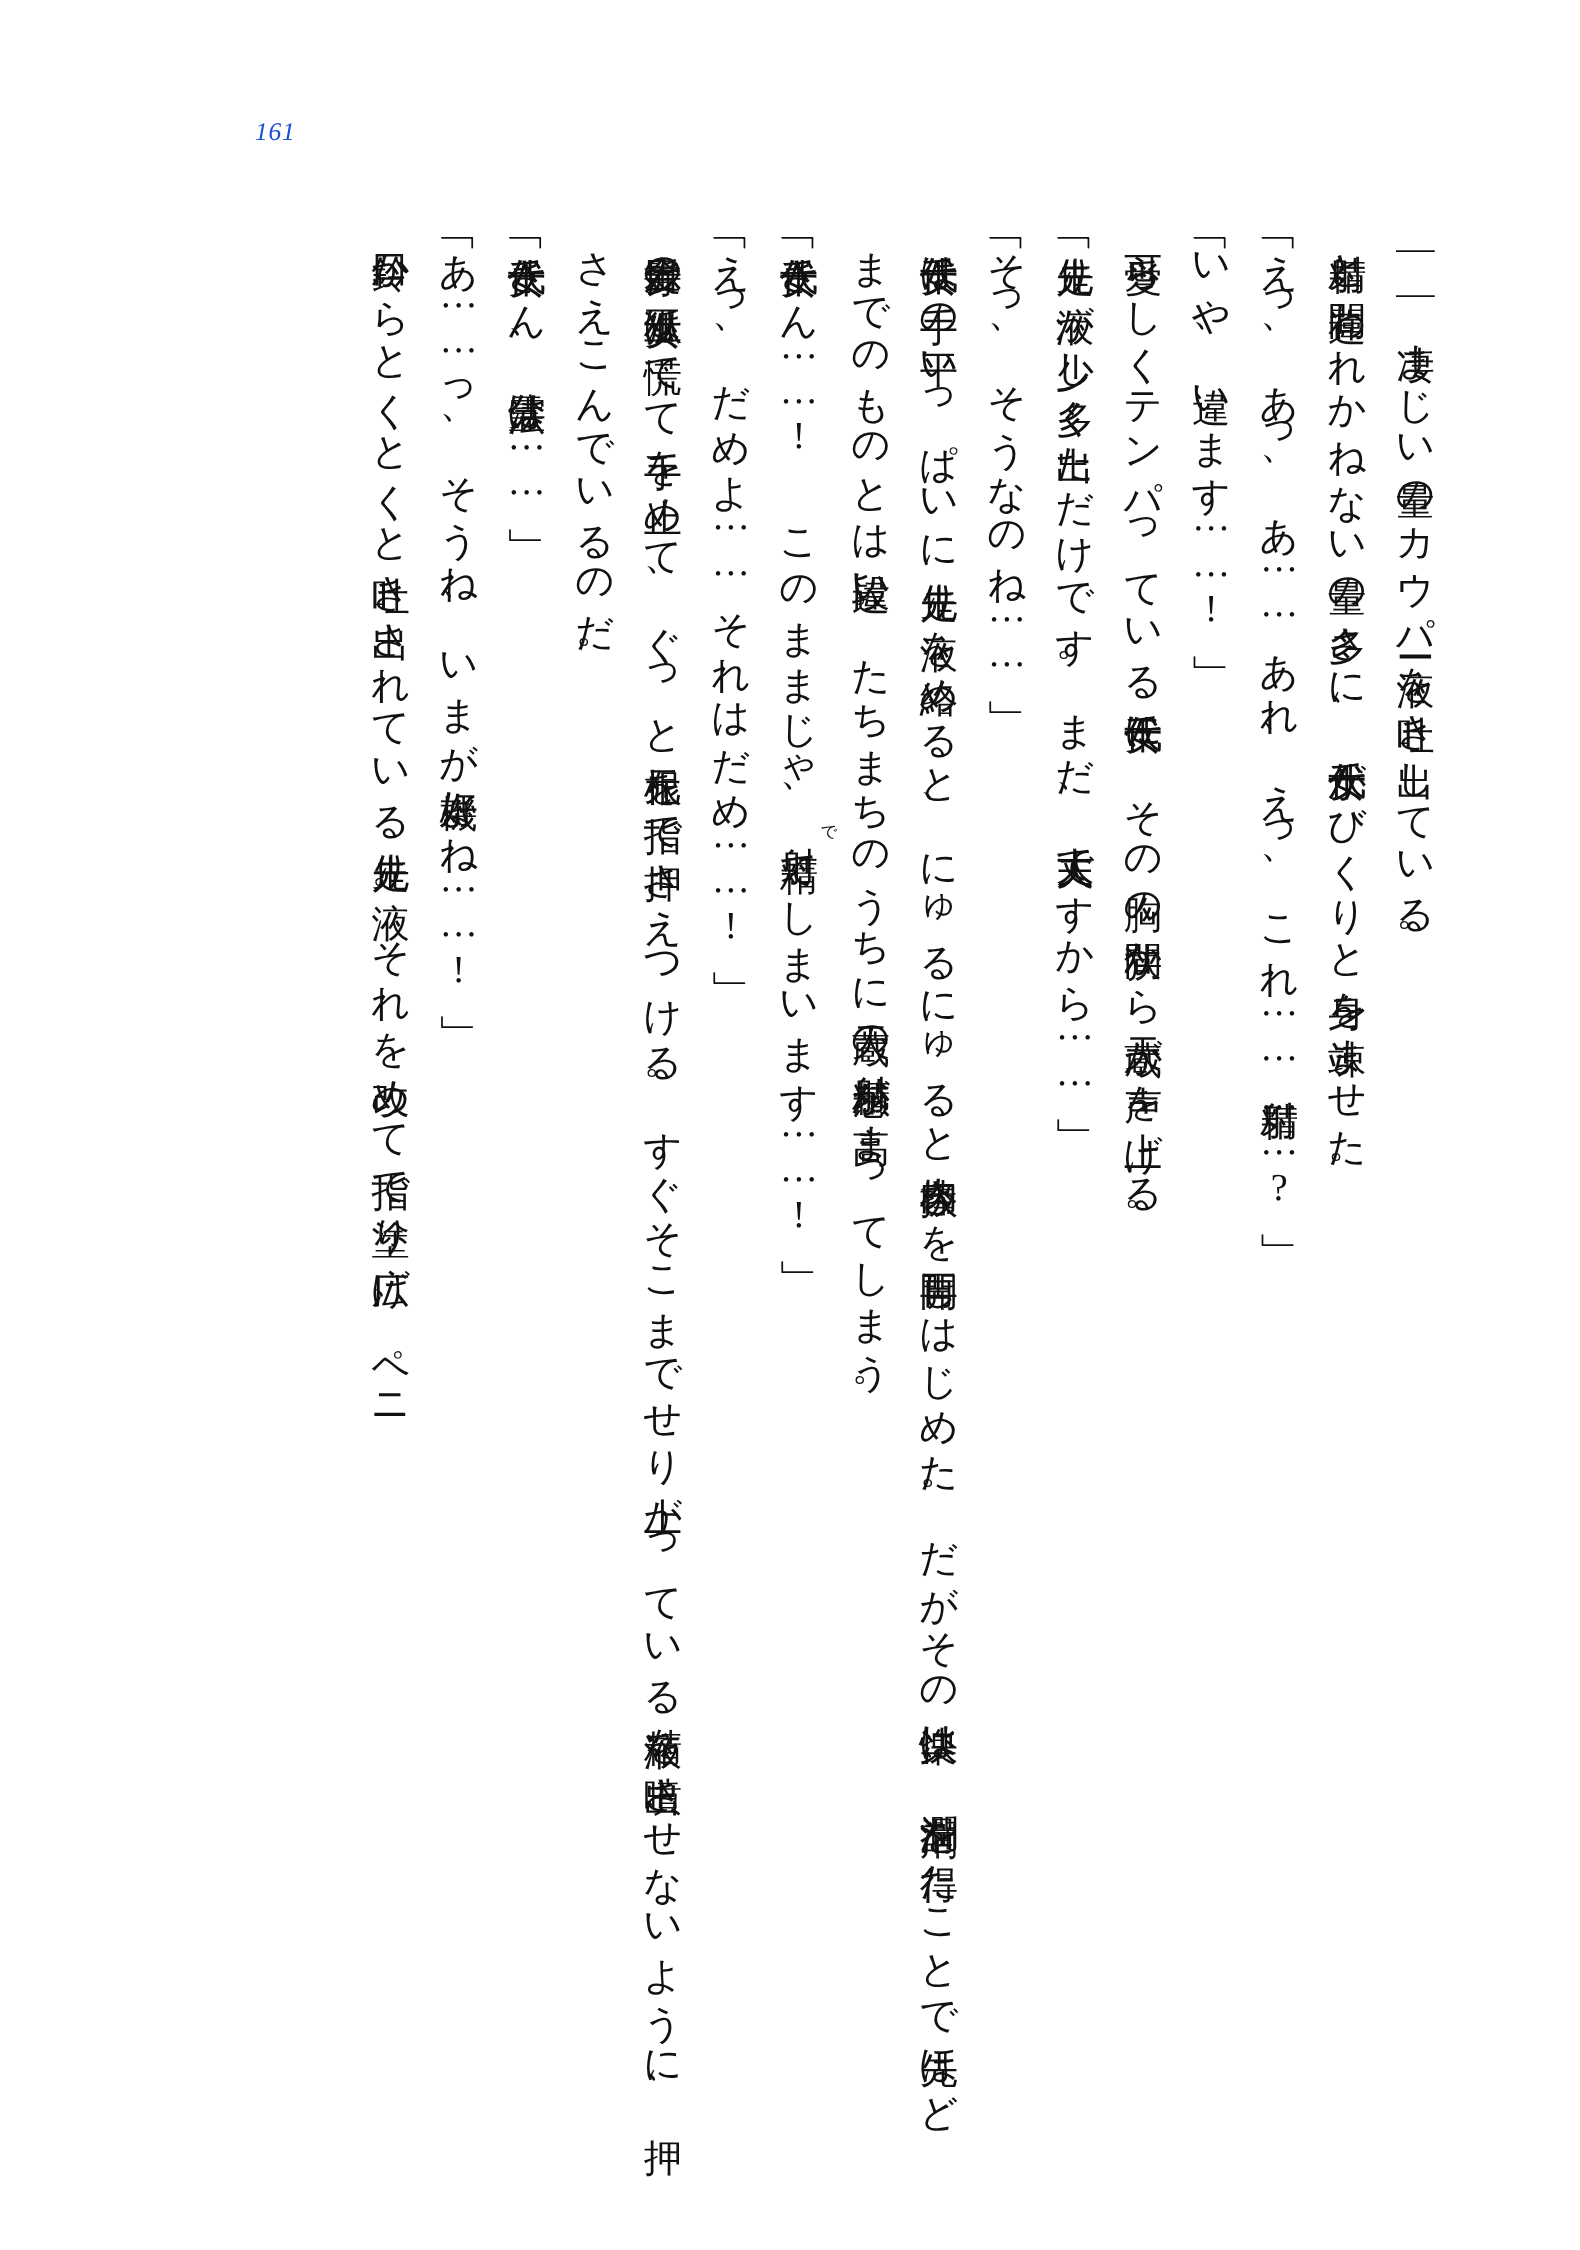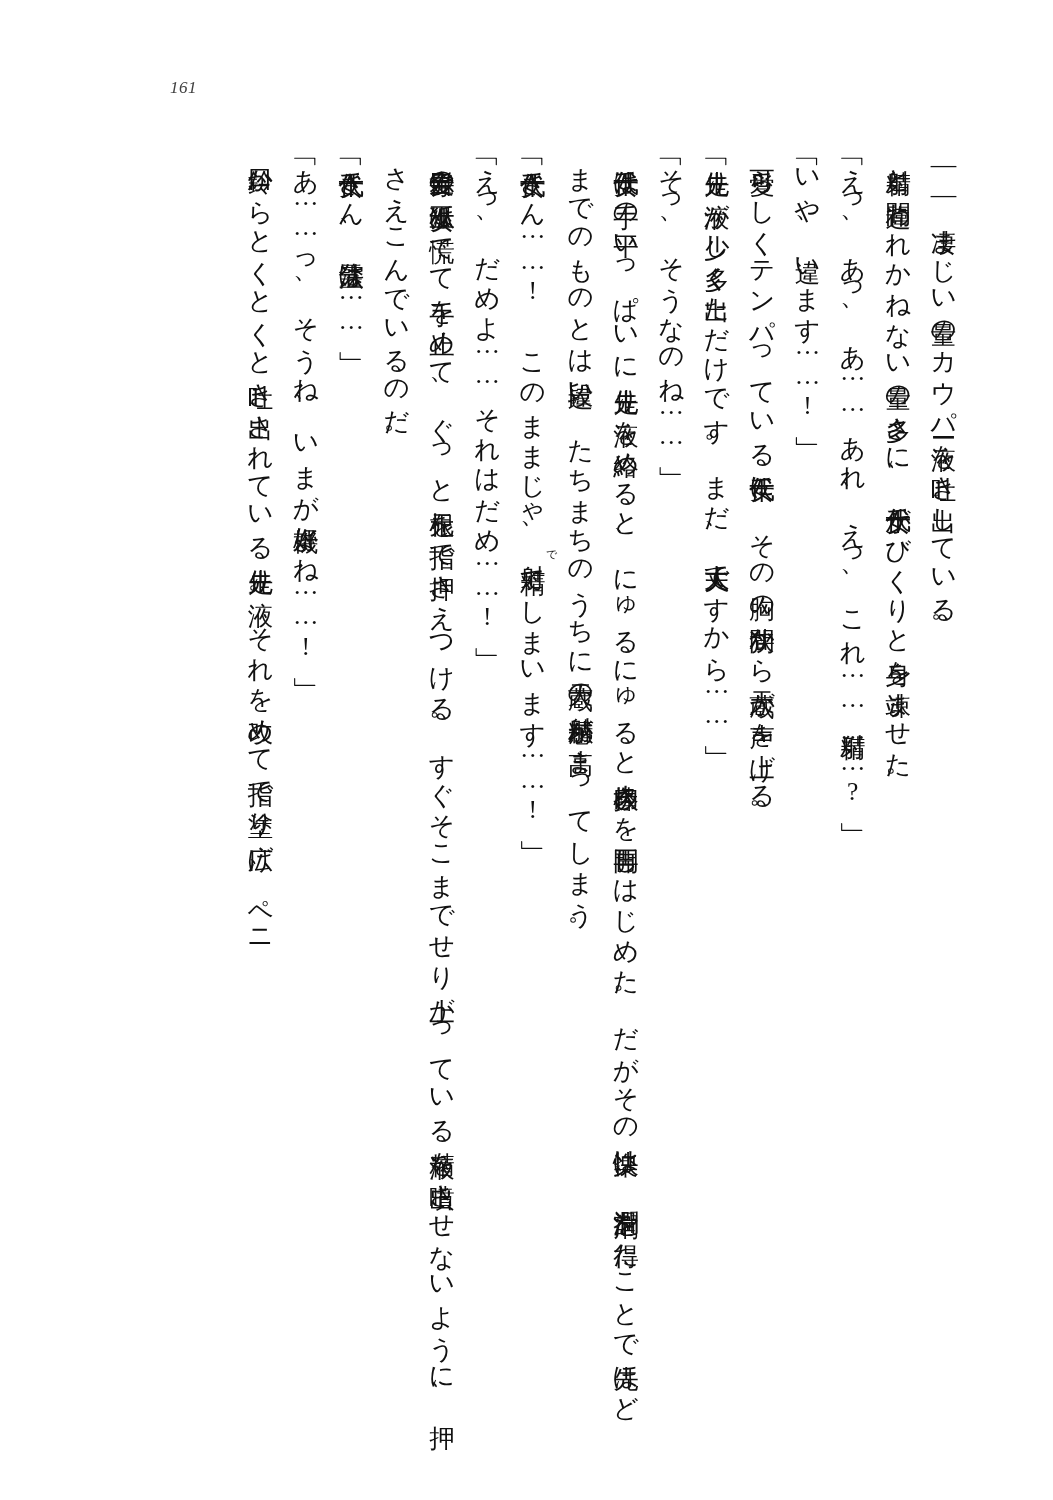--- a/index.html
+++ b/index.html
@@ -17,21 +17,21 @@
     height: 1500px;
     background: #ffffff;
     overflow: hidden;
   }
   .page-number {
     position: absolute;
     top: 78px;
     left: 170px;
     font-size: 17px;
     font-style: italic;
-    color: #404040;
+    color: #1d4ed8;
     letter-spacing: 0.5px;
   }
   .body-text {
     position: absolute;
     top: 150px;
     left: 88px;
     width: 878px;
     height: 1270px;
     writing-mode: vertical-rl;
     -webkit-writing-mode: vertical-rl;

